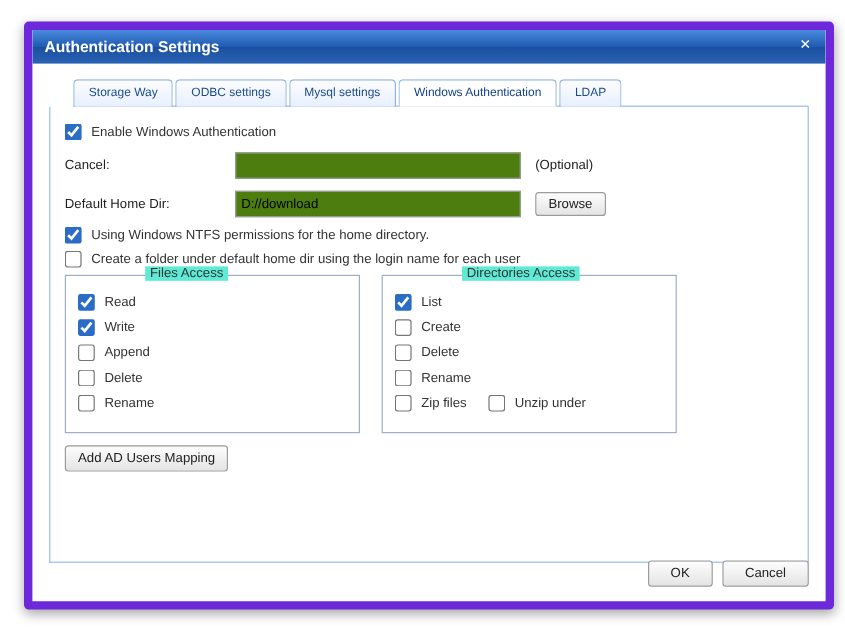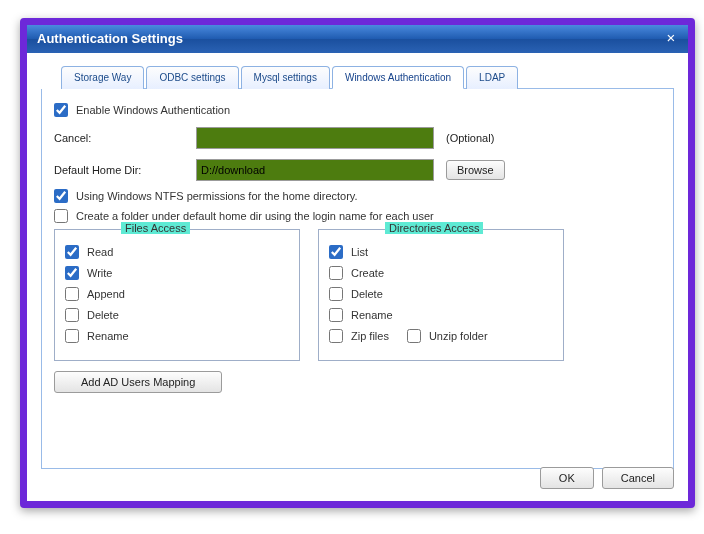--- a/index.html
+++ b/index.html
@@ -141,21 +141,21 @@
 .zip-row { display: flex; gap: 18px; margin-top: 2px; }
 .footer {
   position: absolute;
   right: 14px;
   bottom: 12px;
   display: flex;
   gap: 8px;
 }
 .footer .btn { padding: 4px 18px; text-align: right; }
 .add-btn-row { margin-top: 10px; }
-.add-btn-row .btn { padding: 4px 26px; }
+.add-btn-row .btn { padding: 4px 10px; }
 </style>
 </head>
 <body>
 
 <div class="window">
   <div class="titlebar">
     <span>Authentication Settings</span>
     <div class="titlebar-close">×</div>
   </div>
   <div class="content">
@@ -236,21 +236,21 @@
               <input type="checkbox" class="chk" style="">
               <span class="chk-label">Rename</span>
             </div>
           <div class="zip-row">
             <div class="form-row" style="margin:0;">
                 <input type="checkbox" class="chk" style="">
                 <span class="chk-label">Zip files</span>
               </div>
             <div class="form-row" style="margin:0;">
                 <input type="checkbox" class="chk" style="">
-                <span class="chk-label">Unzip folder</span>
+                <span class="chk-label">Unzip under</span>
               </div>
           </div>
         </div>
       </div>
 
       <div class="add-btn-row">
         <button class="btn"><span>Add AD Users Mapping</span></button>
       </div>
 
     </div>

